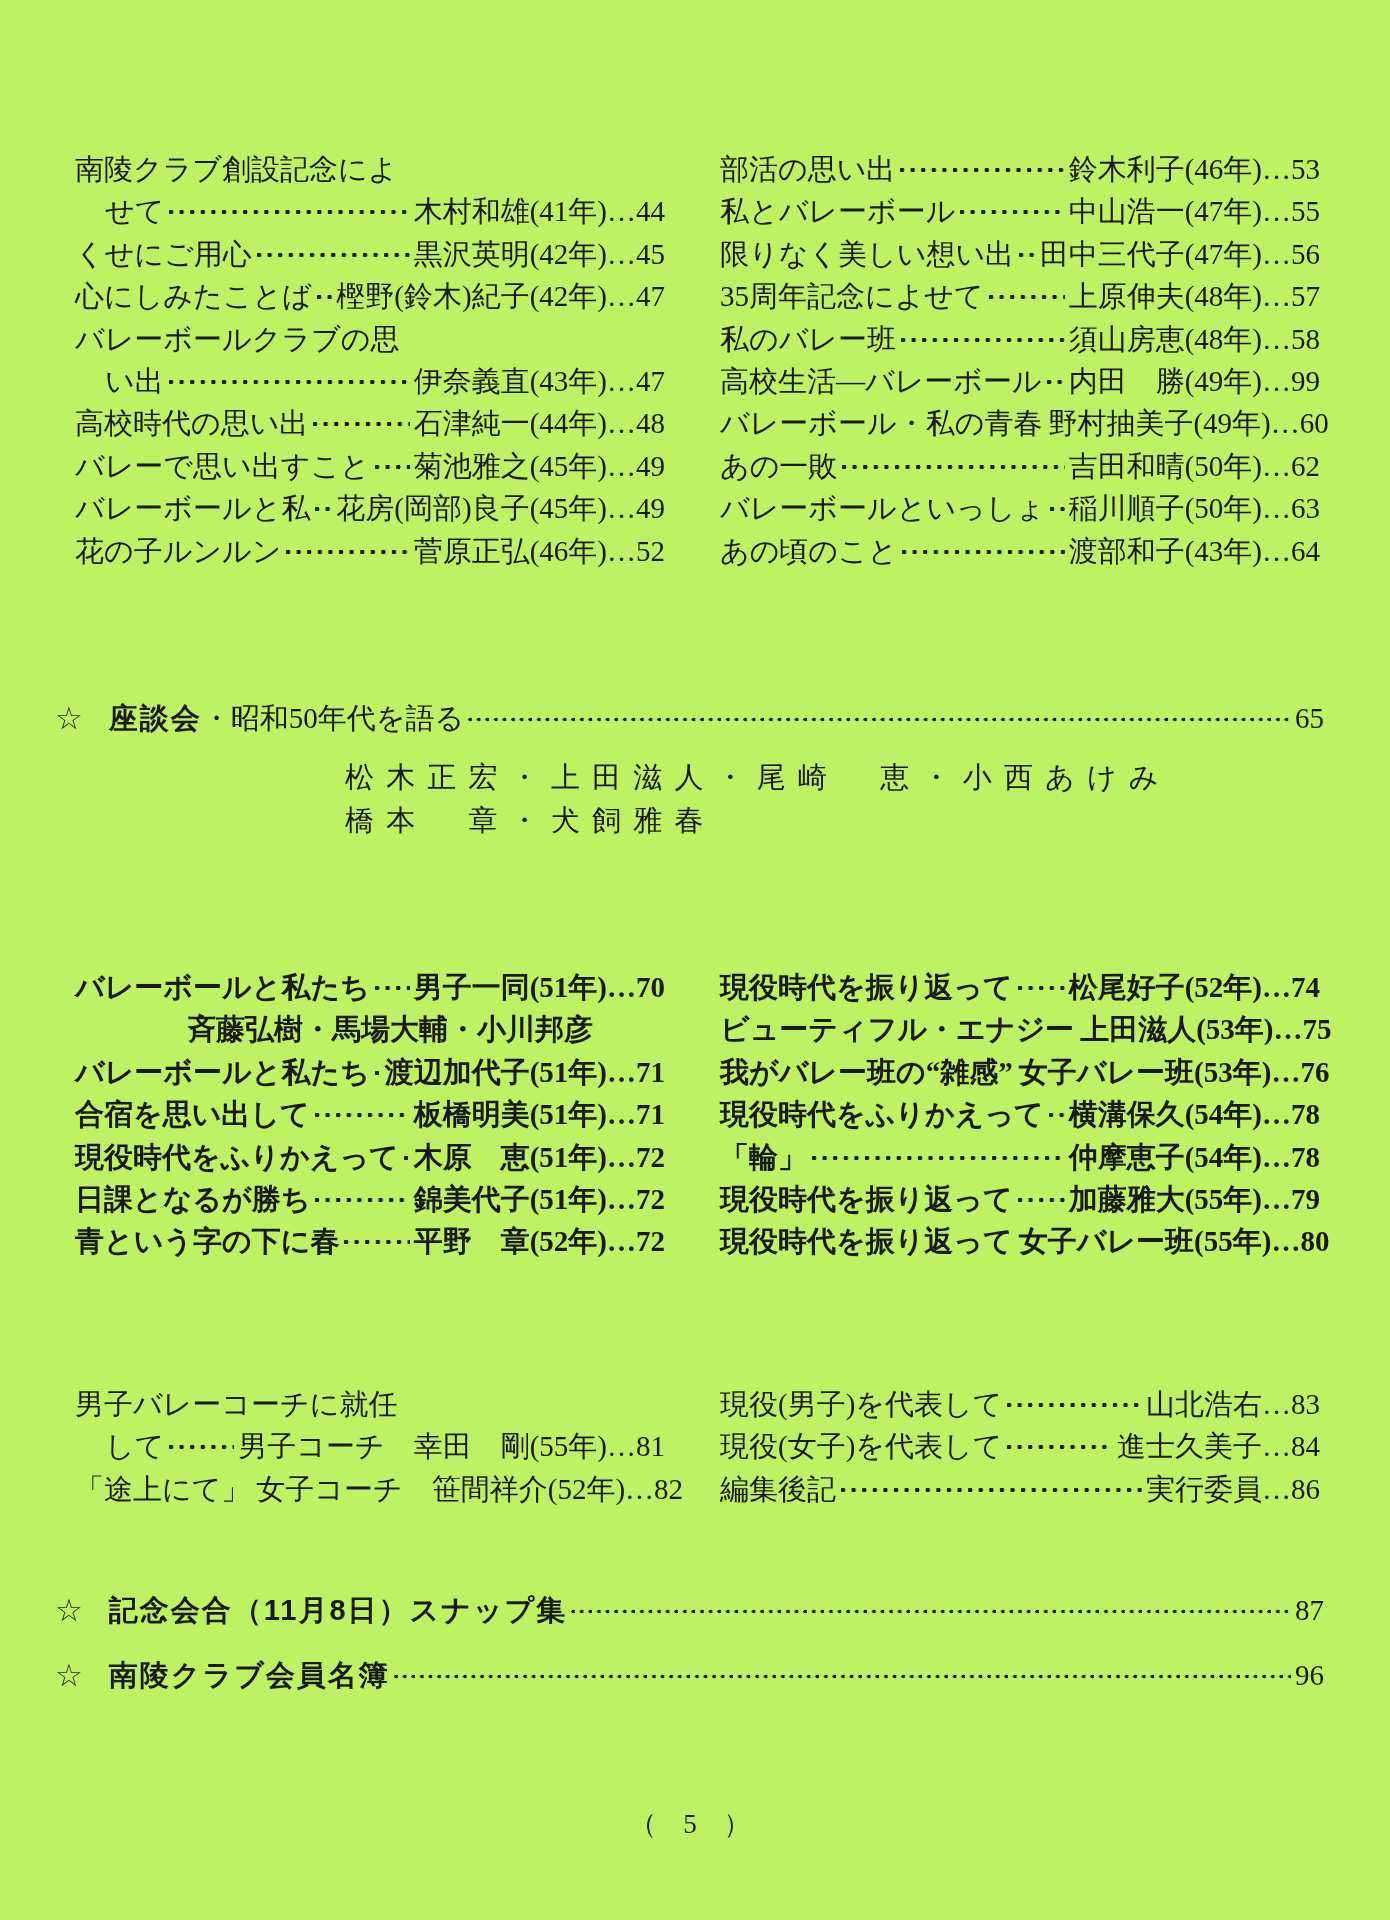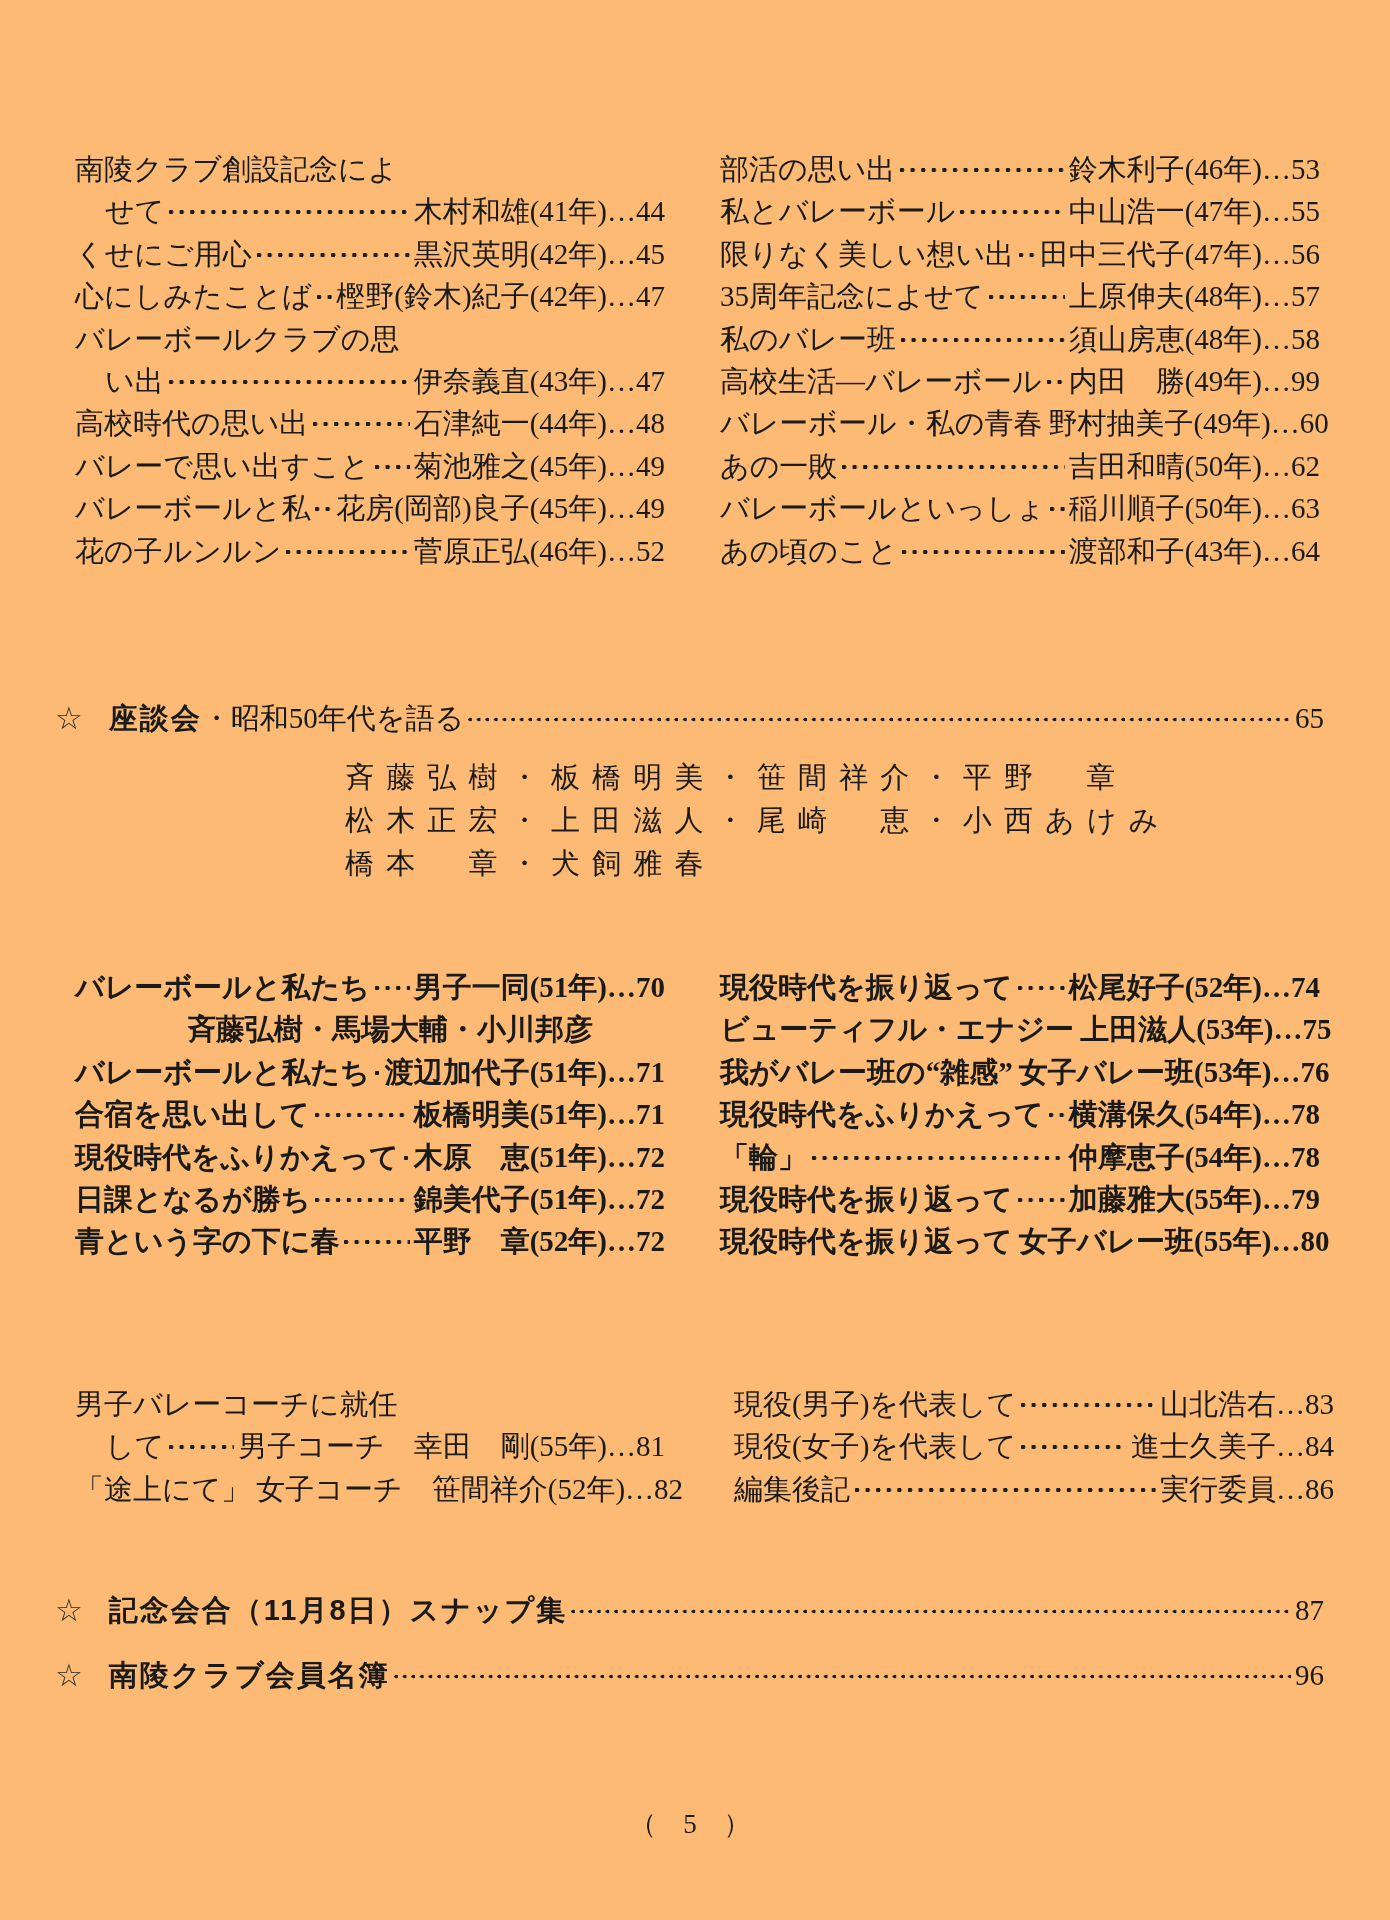--- a/index.html
+++ b/index.html
@@ -1,30 +1,30 @@
 <!DOCTYPE html>
 <html lang="ja"><head>
 <meta charset="utf-8">
 <style>
   html,body{margin:0;padding:0;background:#e8e8e4;}
   .sheet{
     position:relative;
     width:1390px;height:1920px;
     margin:0 auto;
-    background:#fdba74;
+    background:#bef264;
     color:#1a1a1a;
     font-family:"Liberation Serif","DejaVu Serif",serif;
     font-size:29px;
     overflow:hidden;
   }
   section{position:absolute;}
   #block1{top:148px;left:75px;right:70px;}
   #roundtable{top:696px;left:55px;right:66px;}
   #block2{top:966px;left:75px;right:70px;font-weight:bold;}
-  #block3{top:1383px;left:75px;right:56px;}
+  #block3{top:1383px;left:75px;right:70px;}
   #footerSecs{top:1588px;left:55px;right:66px;}
 
   .cols{display:flex;justify-content:space-between;}
   .col{width:590px;}
   .col.right{width:600px;}
 
   .row{
     display:flex;
     align-items:stretch;
     line-height:42.4px;
@@ -219,21 +219,20 @@
 
   <section id="roundtable">
     <div class="star-row">
       <span class="star">☆</span>
       <span class="gothic">座談会</span>
       <span class="serif-part">・昭和50年代を語る</span>
       <span class="dots fine"></span>
       <span class="pg">65</span>
     </div>
     <div class="participants" id="participants">
-        <div class="p-line">斉藤弘樹・板橋明美・笹間祥介・平野　章</div>
         <div class="p-line">松木正宏・上田滋人・尾崎　恵・小西あけみ</div>
         <div class="p-line">橋本　章・犬飼雅春</div>
       </div>
   </section>
 
   <section id="block2" class="cols">
     <div class="col" id="b2l">
         <div class="row">
           <span class="t">バレーボールと私たち</span>
           <span class="dots"></span>

